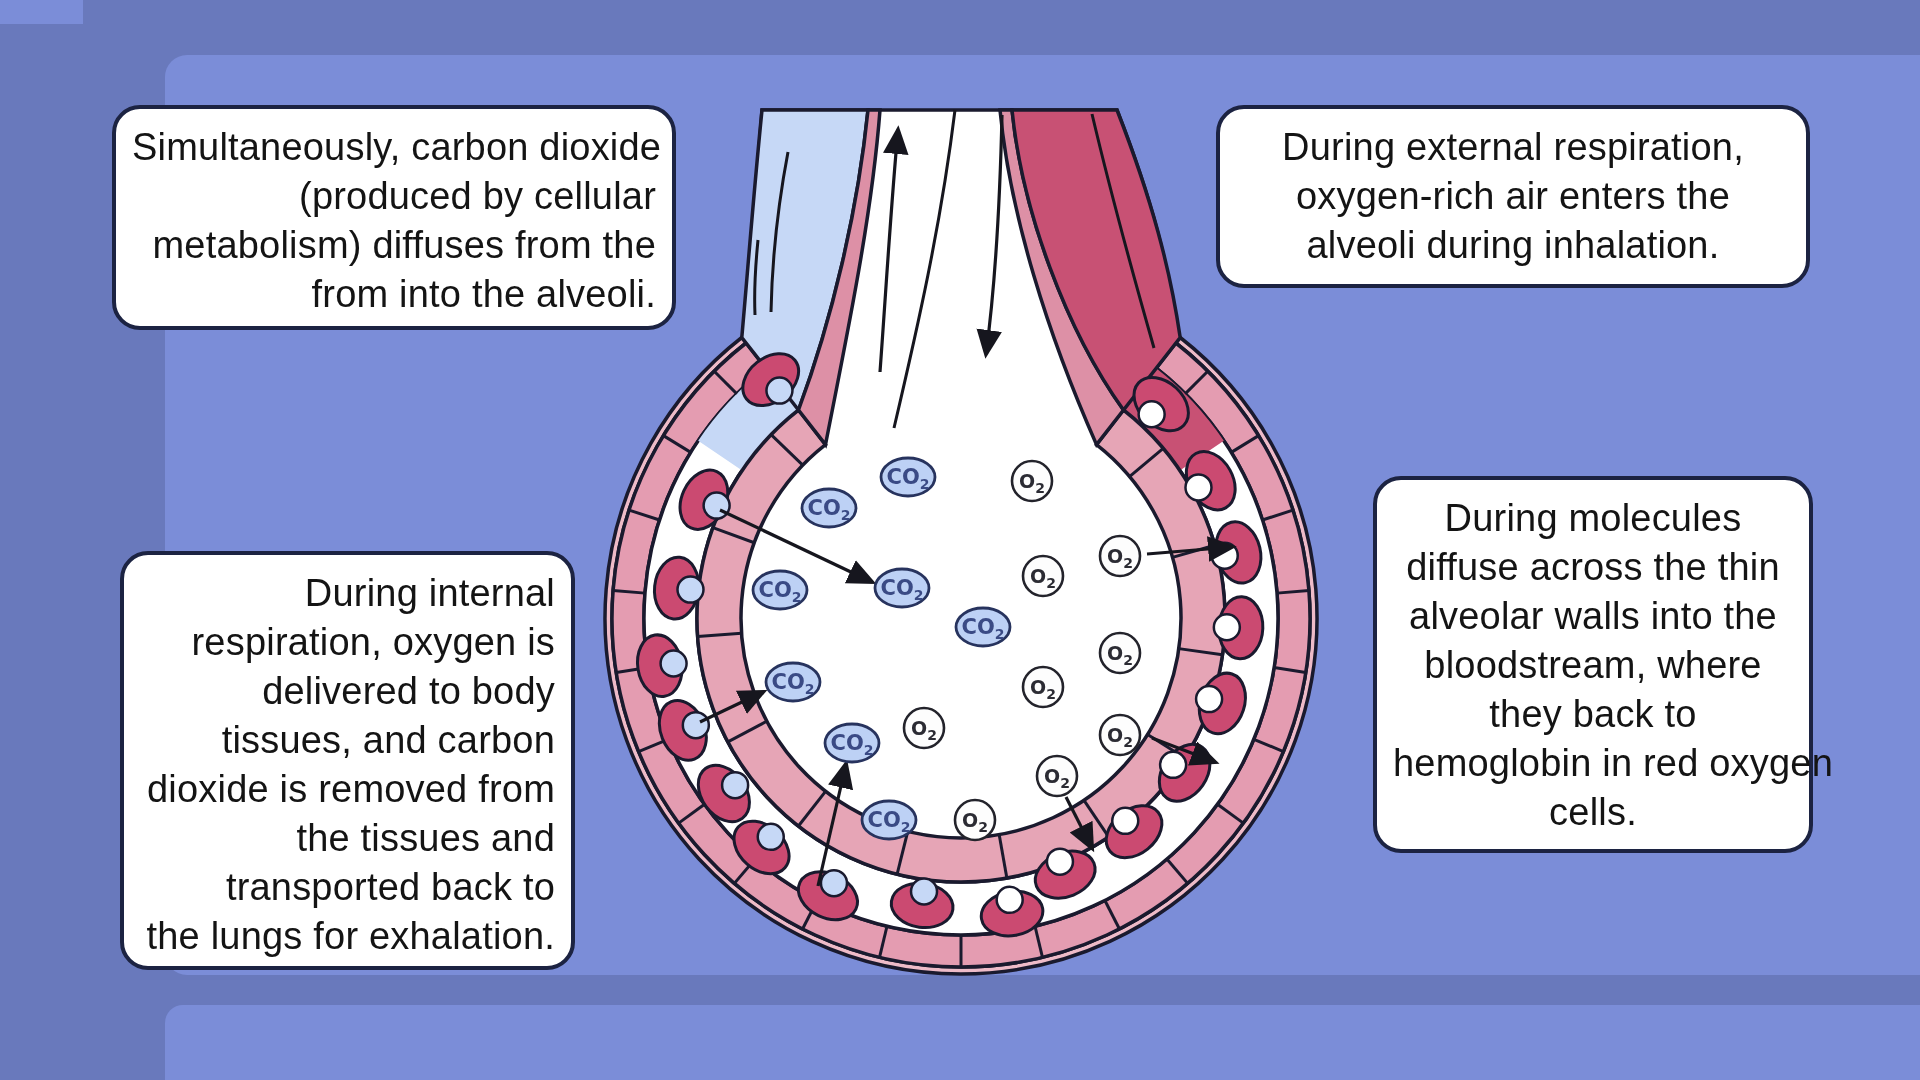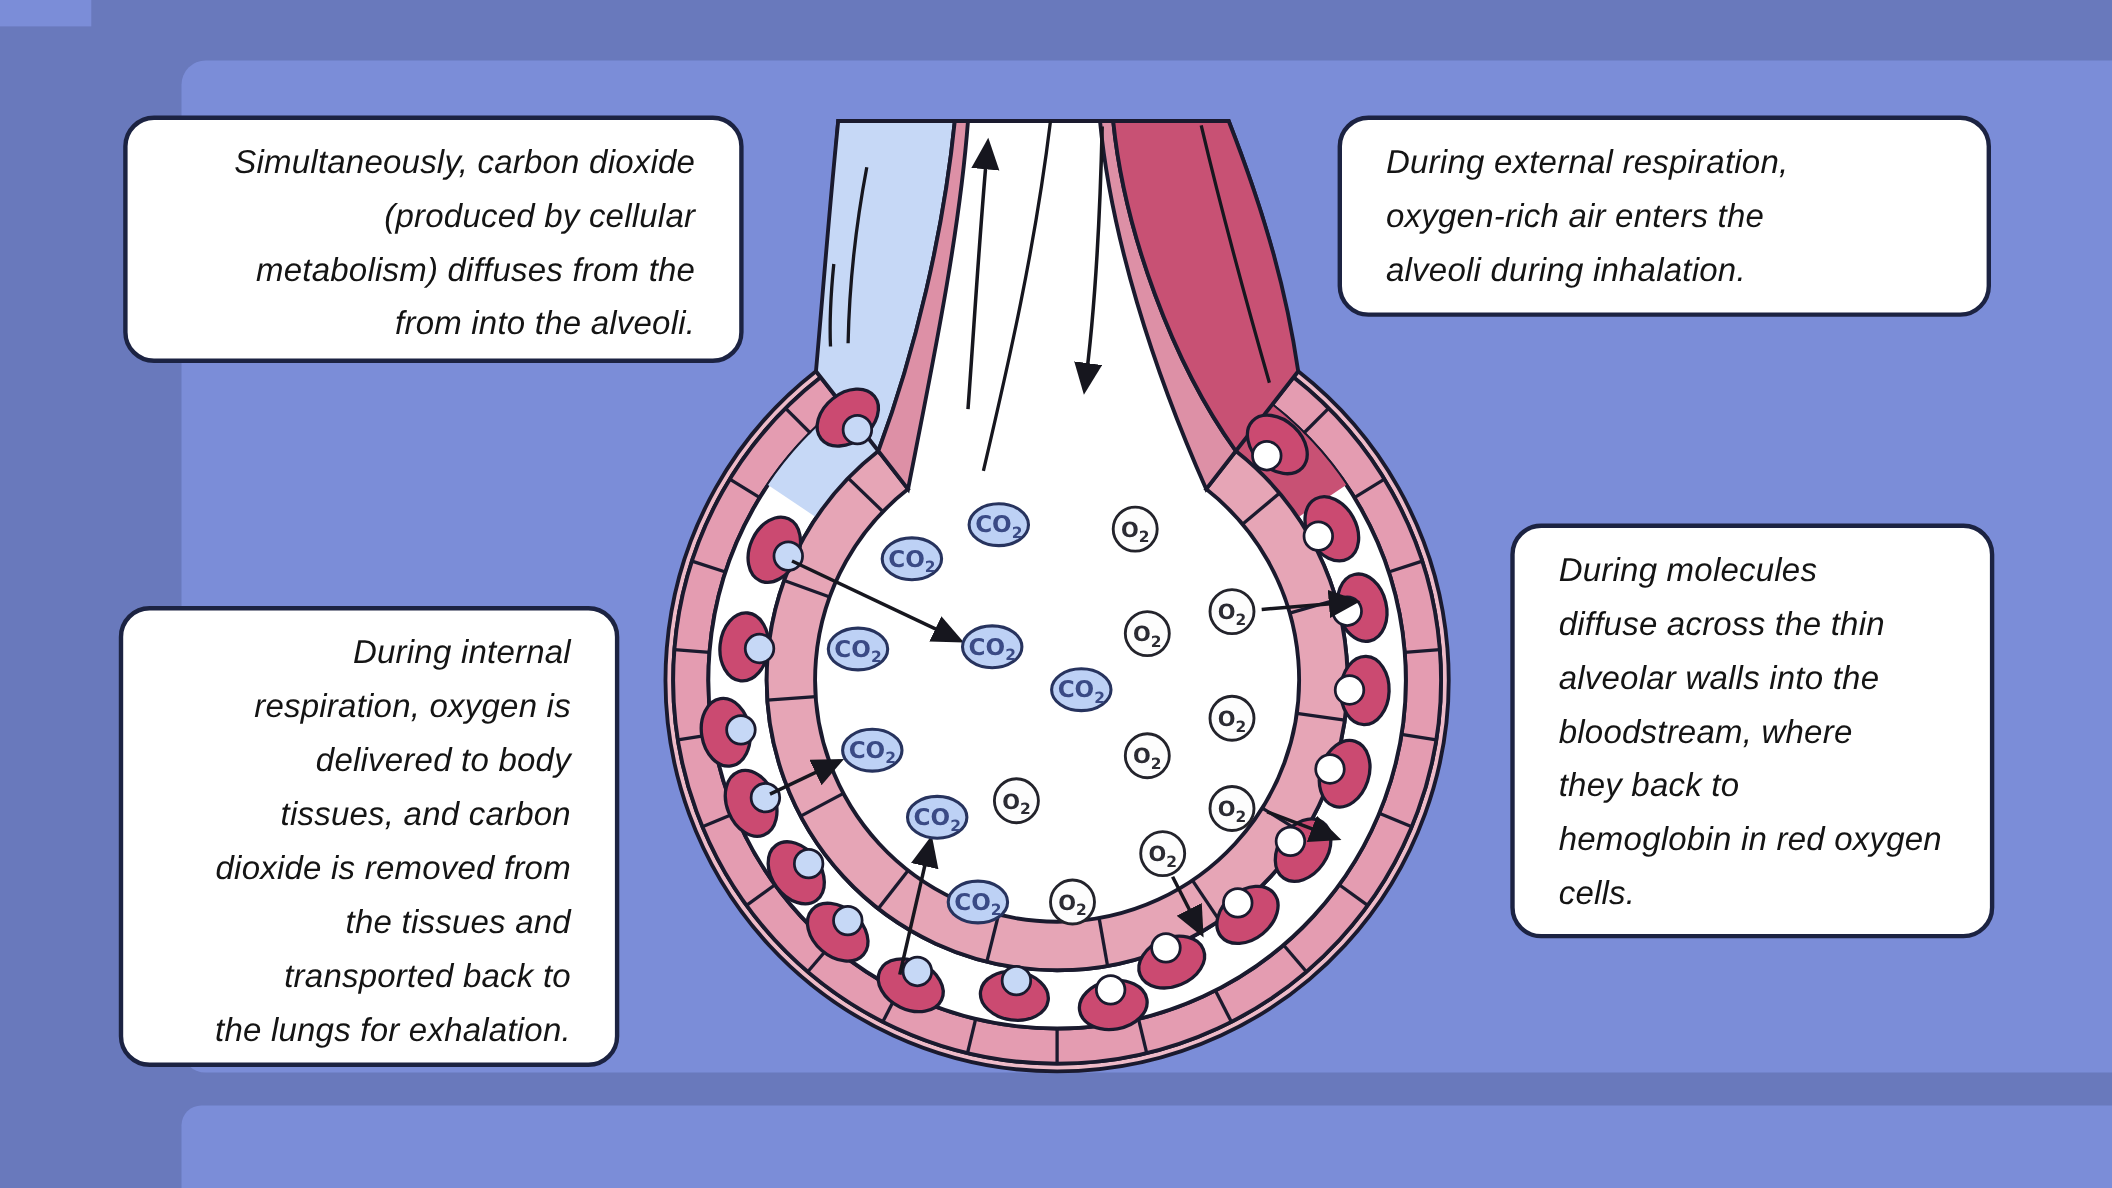--- a/index.html
+++ b/index.html
@@ -11,25 +11,25 @@
   .panel{position:absolute;background:var(--bg_panel,#7b8dd8)}
   #panel-main{left:165px;top:55px;width:1760px;height:920px;border-radius:22px 0 0 22px}
   #panel-corner{left:0;top:0;width:83px;height:24px}
   #panel-bottom{left:165px;top:1005px;width:1760px;height:80px;border-radius:18px 0 0 0}
   svg#alv{position:absolute;left:0;top:0}
 
   .box{
     position:absolute;background:var(--box_bg,#fff);
     border:4px solid var(--box_border,#1c2342);
     border-radius:28px;box-sizing:border-box;
-    font-size:30px;line-height:49px;color:var(--text,#141414);
-    padding:14px 40px;letter-spacing:.2px;font-style:italic;
+    font-size:38px;line-height:49px;color:var(--text,#141414);
+    padding:14px 16px;letter-spacing:.2px;
   }
   .box.r{text-align:right}
-  .box.l{text-align:left}
+  .box.l{text-align:center}
   .box div{margin:0;white-space:nowrap}
 
   
   .ol{stroke:var(--outline,#1a1a2e);stroke-width:3;fill:none}
   .shape{stroke:var(--outline,#1a1a2e);stroke-width:3.5}
   .fill-white{fill:var(--white,#fff)}
   .fill-rim{fill:var(--capillary_rim,#eebbc8)}
   .fill-band{fill:var(--capillary_band,#e49cb1)}
   .fill-inner{fill:var(--inner_band,#e6a5b6)}
   .fill-stripe{fill:var(--stripe,#dd90a6)}
@@ -277,21 +277,21 @@
   <div>metabolism) diffuses from the</div>
   <div>from into the alveoli.</div>
 </div>
 
 <div class="box l" style="left:1216px;top:105px;width:594px;height:183px">
   <div>During external respiration,</div>
   <div>oxygen-rich air enters the</div>
   <div>alveoli during inhalation.</div>
 </div>
 
-<div class="box r" style="left:108px;top:551px;width:455px;height:419px">
+<div class="box r" style="left:120px;top:551px;width:455px;height:419px">
   <div>During internal</div>
   <div>respiration, oxygen is</div>
   <div>delivered to body</div>
   <div>tissues, and carbon</div>
   <div>dioxide is removed from</div>
   <div>the tissues and</div>
   <div>transported back to</div>
   <div>the lungs for exhalation.</div>
 </div>
 

